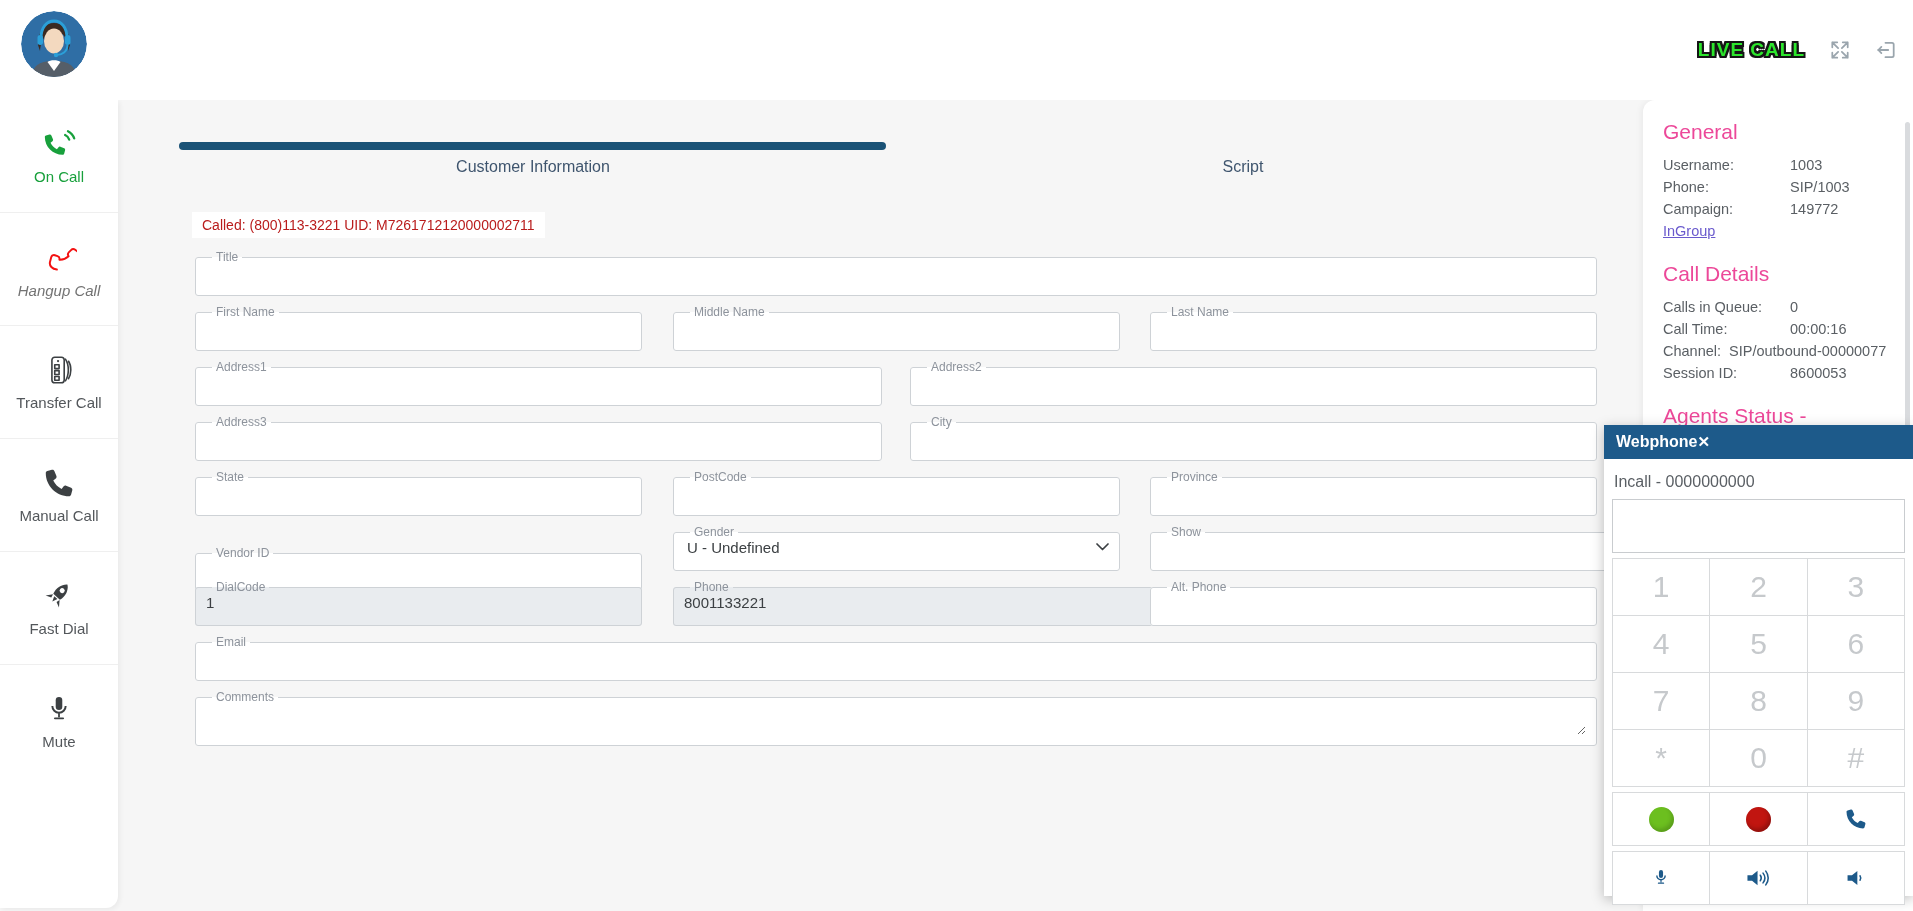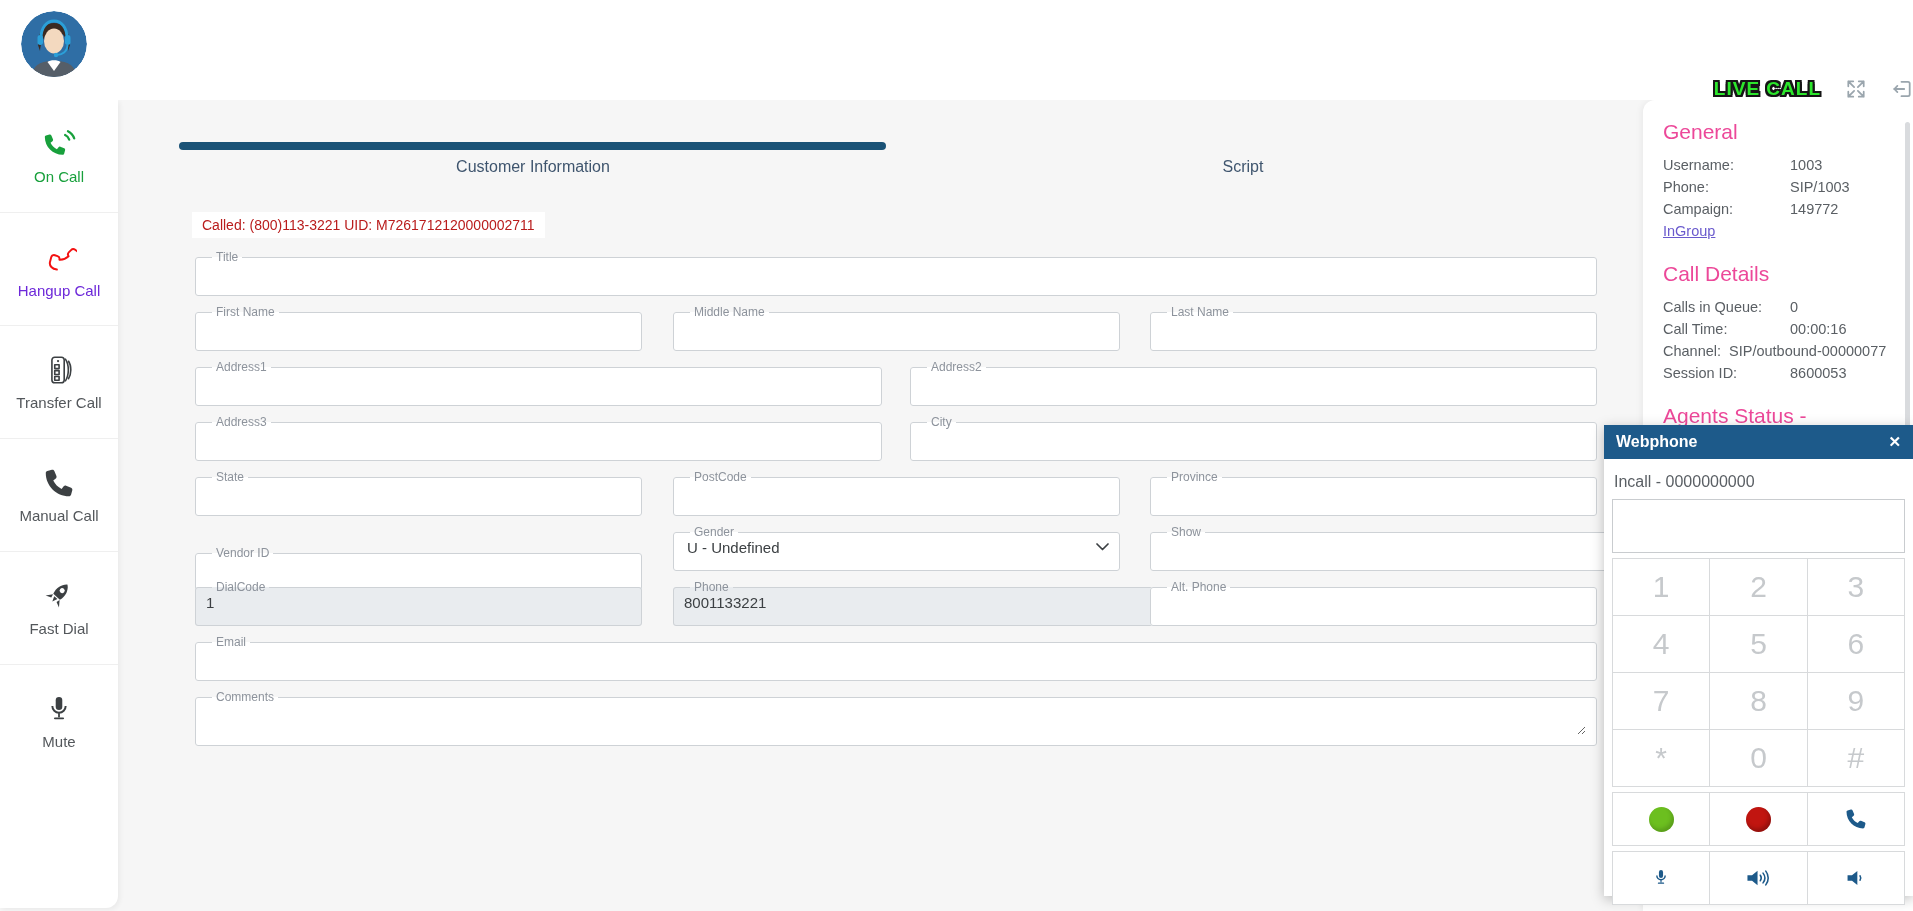--- a/index.html
+++ b/index.html
@@ -9,37 +9,37 @@
     background:#f6f6f6;
     color:#3c4043;
     overflow:hidden;
     position:relative;
   }
   .page { position:relative; width:1913px; height:911px; }
 
   
   .topbar { position:absolute; left:0; top:0; width:1913px; height:100px; background:#ffffff; z-index:3; }
   .avatar { position:absolute; left:21px; top:11px; width:66px; height:66px; border-radius:50%; overflow:hidden; }
-  .topbar-right { position:absolute; right:0; top:0; height:100px; display:flex; align-items:flex-end; gap:24px; }
+  .topbar-right { position:absolute; right:16px; top:0; height:100px; display:flex; align-items:center; gap:24px; }
   .livecall {
     font-size:19px; font-weight:800; letter-spacing:1px; color:#2ce52c;
     text-shadow:-2px -2px 0 #151515, 2px -2px 0 #151515, -2px 2px 0 #151515, 2px 2px 0 #151515,
                 -2px 0 0 #151515, 2px 0 0 #151515, 0 -2px 0 #151515, 0 2px 0 #151515;
   }
   .tb-icon { width:22px; height:22px; cursor:pointer; }
 
   
   .sidebar { position:absolute; left:0; top:100px; width:118px; height:808px; background:#ffffff;
              border-radius:0 0 12px 0; box-shadow:2px 2px 5px rgba(0,0,0,.05); z-index:2; }
   .sb-item { height:113px; display:flex; flex-direction:column; align-items:center; justify-content:center;
              gap:7px; cursor:pointer; border-bottom:1px solid #efefef; }
   .sb-item:nth-child(6) { border-bottom:none; }
   .sb-label { font-size:15px; color:#53575b; }
   .sb-label.green { color:#18a03c; }
-  .sb-label.red { color:#6d28d9; }
+  .sb-label.red { color:#737373;font-style:italic; }
 
   
   .tab-indicator { position:absolute; left:179px; top:142px; width:707px; height:8px; border-radius:4px;
                    background:#1a5276; z-index:1; }
   .tab { position:absolute; top:158px; width:710px; text-align:center; font-size:16px; color:#3f556e;
          cursor:pointer; z-index:1; }
   .tab.t1 { left:178px; } .tab.t2 { left:888px; }
 
   .called { position:absolute; left:192px; top:212px; background:#ffffff; padding:5px 10px;
             font-size:14px; color:#b91c1c; z-index:1; }
@@ -65,21 +65,21 @@
   .ip-link { font-size:14.5px; color:#6a5acd; text-decoration:underline; line-height:22px; cursor:pointer; display:inline-block; }
   .ip-sec { margin-top:20px; }
   .ip-check { margin-top:8px; margin-left:14px; display:flex; align-items:center; gap:6px; font-size:15px; color:#5a5f64; }
   .ip-check input { width:14px; height:14px; }
   .ip-scroll { position:absolute; right:3px; top:22px; width:5px; height:326px; background:#d9dbde; border-radius:3px; }
 
   
   .webphone { position:absolute; left:1604px; top:425px; width:309px; height:471px; background:#ffffff;
               box-shadow:0 3px 12px rgba(0,0,0,.25); z-index:10; }
   .wp-head { height:34px; background:#1d5a8a; color:#ffffff; display:flex; align-items:center;
-             justify-content:space-between; padding:0 12px; }
+             justify-content:flex-start; padding:0 12px; }
   .wp-title { font-size:16px; font-weight:bold; }
   .wp-close { font-size:15px; font-weight:bold; cursor:pointer; }
   .wp-body { padding:8px; }
   .wp-status { font-size:16px; color:#5a5f64; margin:6px 0 8px 2px; }
   .wp-display { height:54px; border:1px solid #c9cccf; background:#fff; margin-bottom:5px; }
   .wp-grid { display:grid; grid-template-columns:1fr 1fr 1fr; gap:1px; background:#d8dadc; border:1px solid #d8dadc; }
   .wp-key { background:#fff; height:56px; display:flex; align-items:center; justify-content:center;
             font-size:30px; color:#c6c9cc; cursor:pointer; }
   .wp-act { background:#fff; height:52px; display:flex; align-items:center; justify-content:center; cursor:pointer; }
   .wp-gap { height:5px; }

